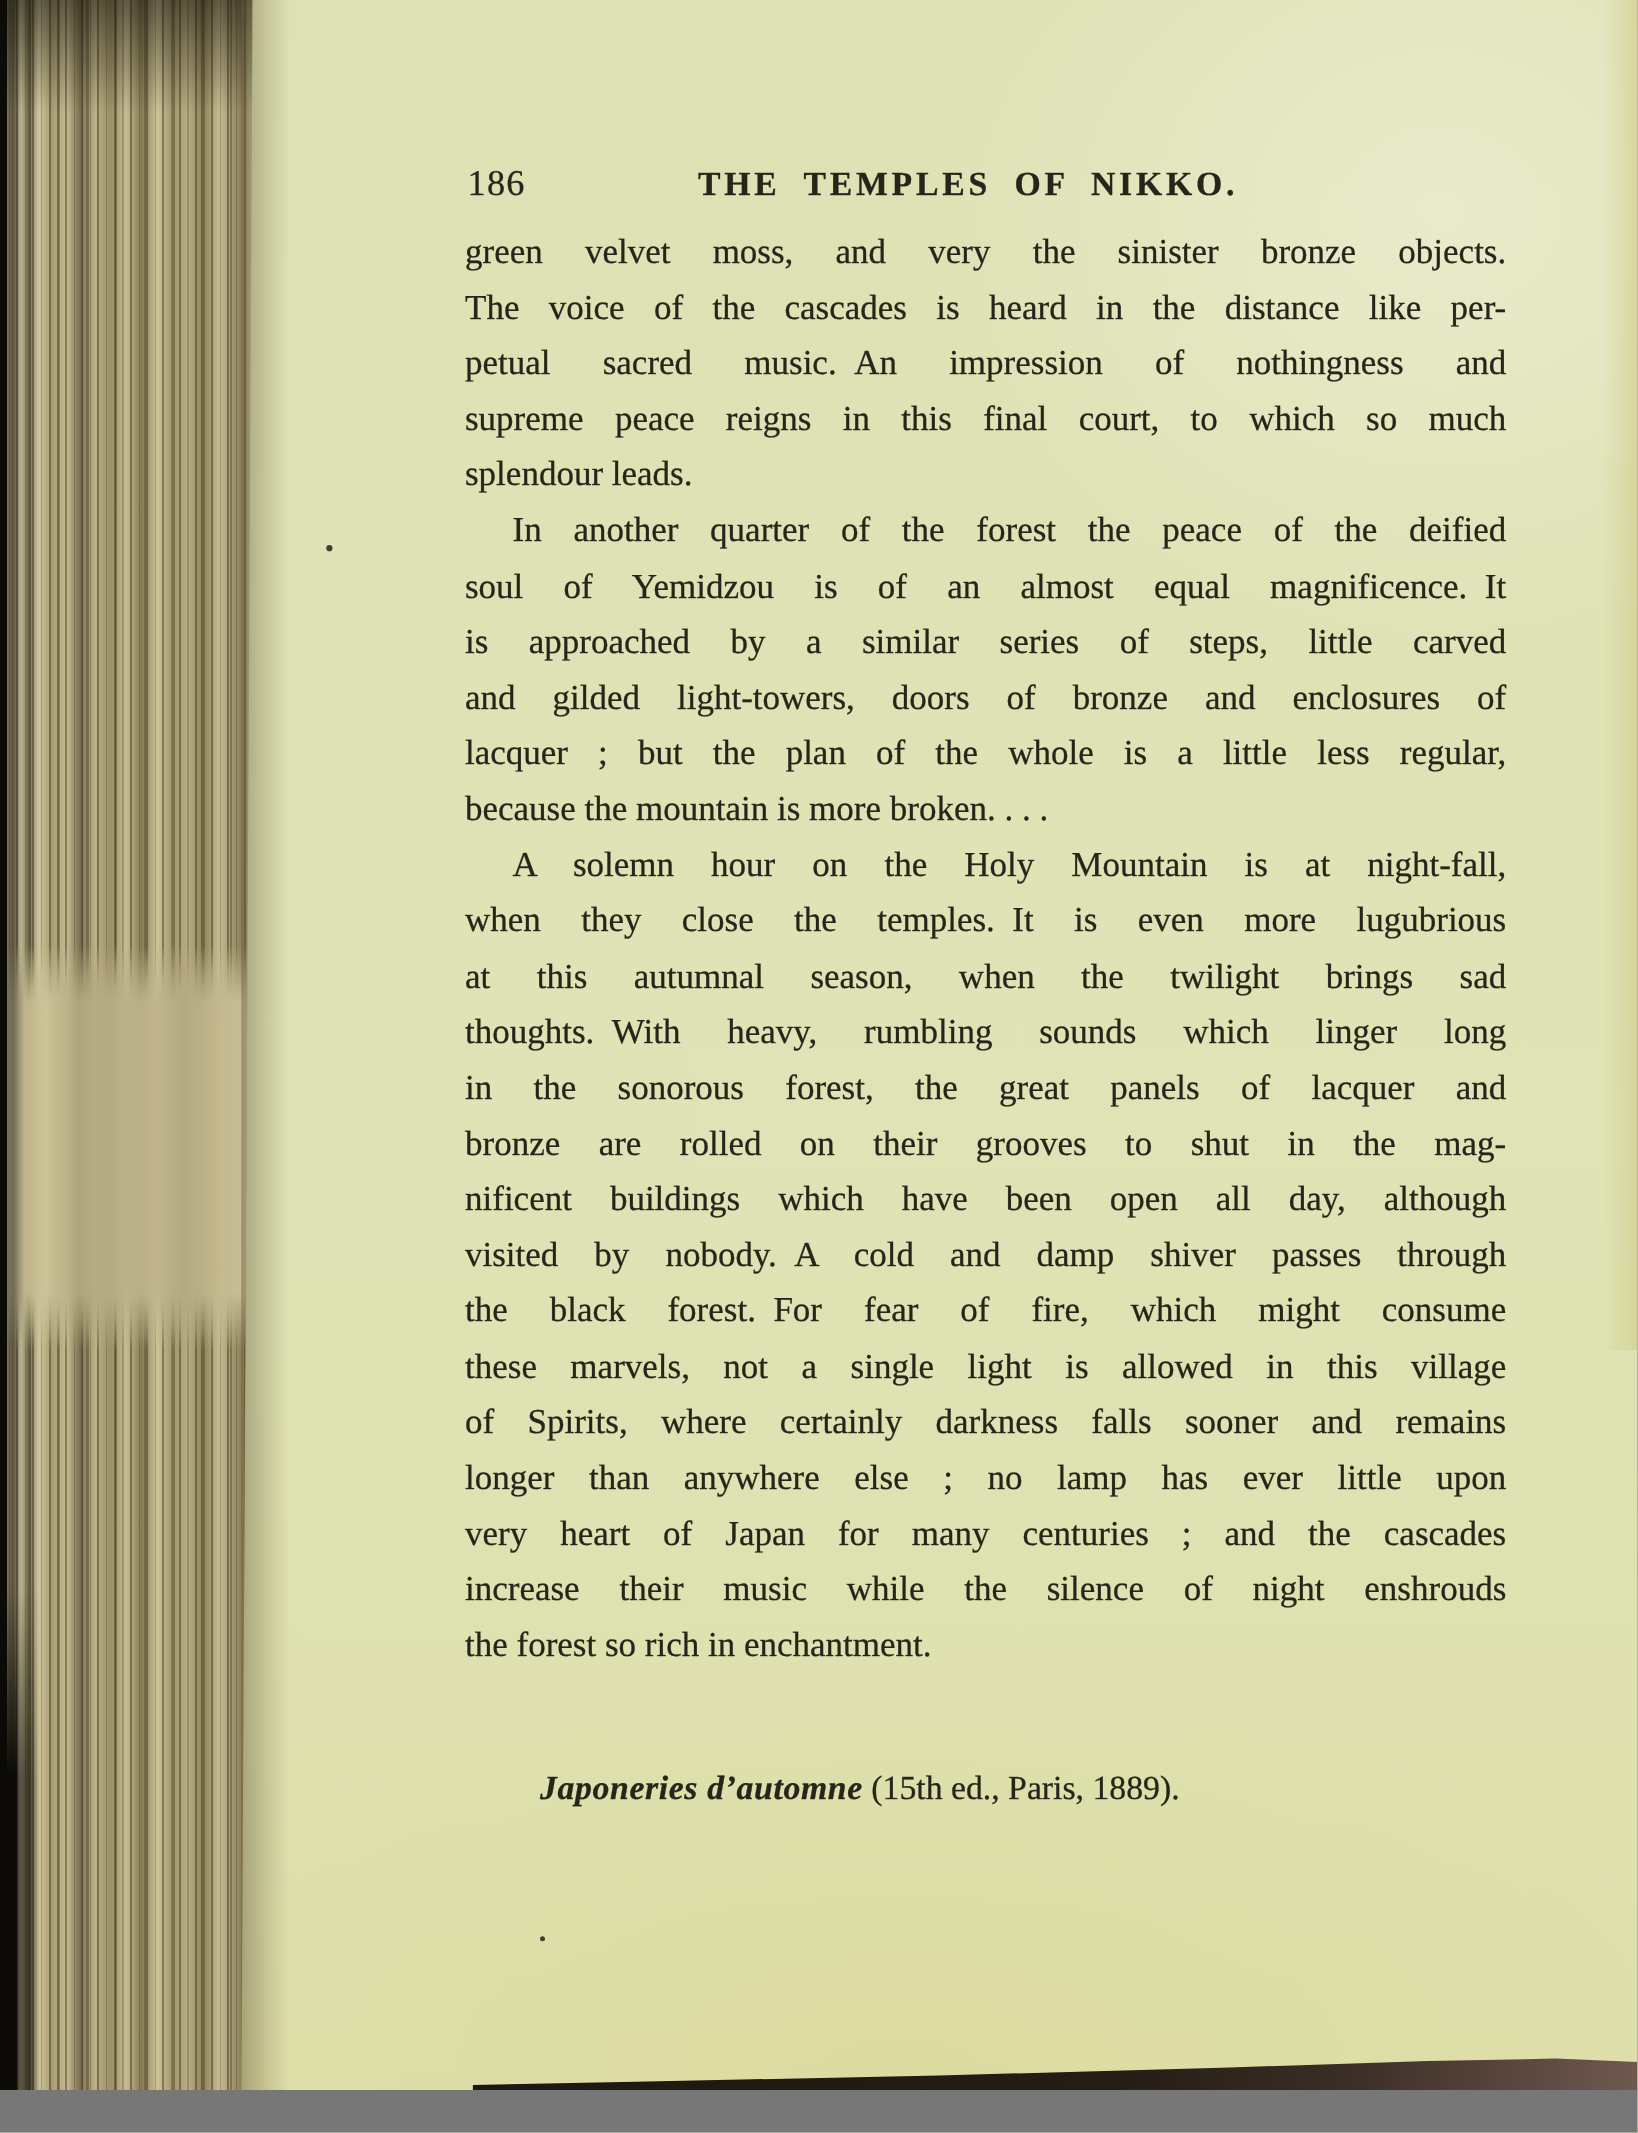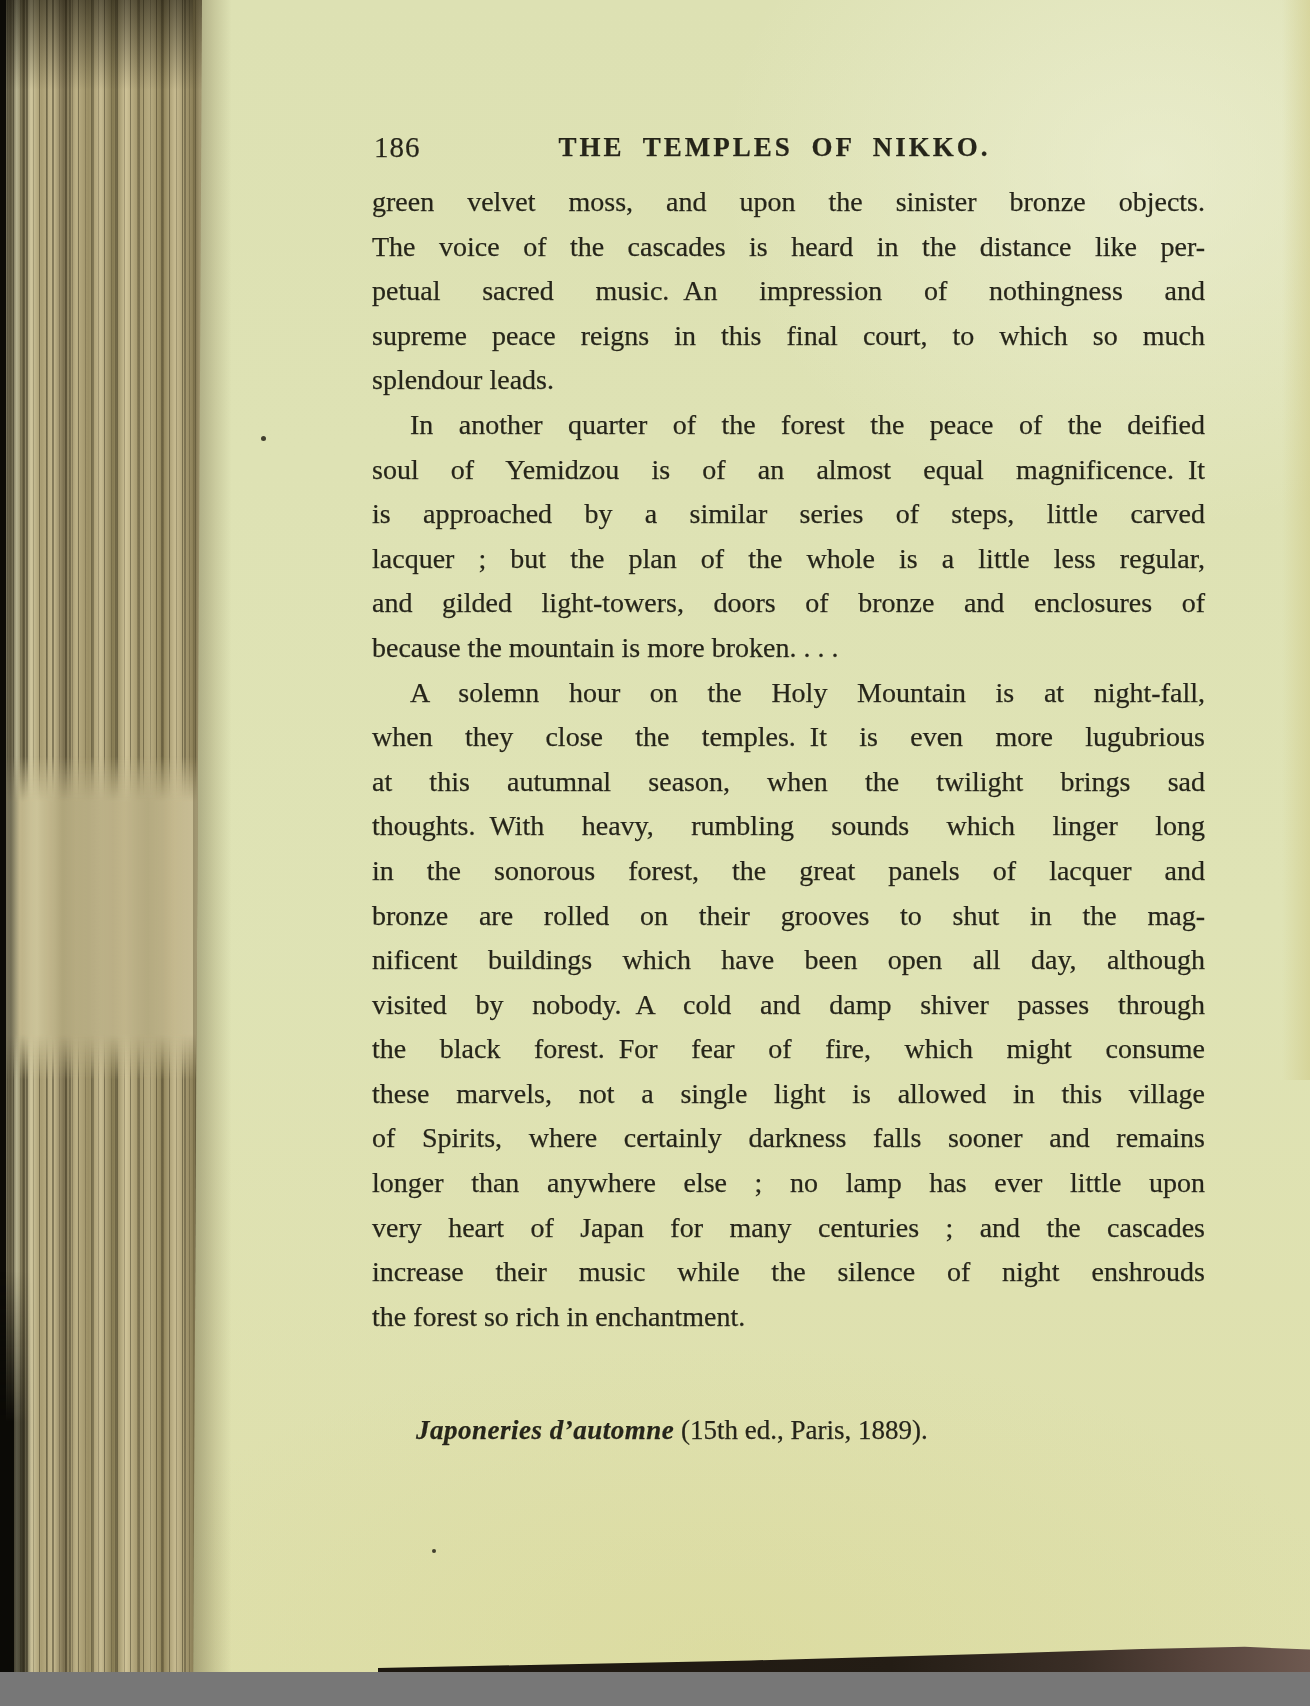--- a/index.html
+++ b/index.html
@@ -83,21 +83,21 @@
   .body-text{
     position:absolute; left:372px; width:833px; top:180px;
     font-size:28px; line-height:44.6px;
   }
   .line{ text-align:justify; text-align-last:justify; }
   .line.last{ text-align-last:left; }
   .line.indent{ text-indent:38px; }
   .citation{
     position:absolute; left:416px; top:1410px; line-height:40px; font-size:27px;
   }
-  .citation .it{ font-style:italic; font-weight:700; letter-spacing:.5px; }
+  .citation .it{ font-style:italic; font-weight:700; letter-spacing:.5px;margin-left:16px; }
 </style>
 </head>
 <body>
 
 <div class="scan">
 
   <div class="page-stack">
     <div class="stripe-lines"></div>
     <div class="blur-band"></div>
     <div class="stack-top-shadow"></div>
@@ -106,30 +106,30 @@
   <div class="left-black-edge"></div>
   <div class="left-black-bottom"></div>
   <div class="right-edge-tint"></div>
 
   <div class="page-header print">
     <span class="page-number">186</span>
     <span class="running-title">THE TEMPLES OF NIKKO.</span>
   </div>
 
   <div class="body-text print">
-      <div class="line">green velvet moss, and upon the sinister bronze objects.</div>
+      <div class="line">green velvet moss, and very the sinister bronze objects.</div>
       <div class="line">The voice of the cascades is heard in the distance like per-</div>
       <div class="line">petual sacred music. An impression of nothingness and</div>
       <div class="line">supreme peace reigns in this final court, to which so much</div>
       <div class="line last">splendour leads.</div>
       <div class="line indent">In another quarter of the forest the peace of the deified</div>
       <div class="line">soul of Yemidzou is of an almost equal magnificence. It</div>
       <div class="line">is approached by a similar series of steps, little carved</div>
+      <div class="line">and gilded light-towers, doors of bronze and enclosures of</div>
       <div class="line">lacquer ; but the plan of the whole is a little less regular,</div>
-      <div class="line">and gilded light-towers, doors of bronze and enclosures of</div>
       <div class="line last">because the mountain is more broken. . . .</div>
       <div class="line indent">A solemn hour on the Holy Mountain is at night-fall,</div>
       <div class="line">when they close the temples. It is even more lugubrious</div>
       <div class="line">at this autumnal season, when the twilight brings sad</div>
       <div class="line">thoughts. With heavy, rumbling sounds which linger long</div>
       <div class="line">in the sonorous forest, the great panels of lacquer and</div>
       <div class="line">bronze are rolled on their grooves to shut in the mag-</div>
       <div class="line">nificent buildings which have been open all day, although</div>
       <div class="line">visited by nobody. A cold and damp shiver passes through</div>
       <div class="line">the black forest. For fear of fire, which might consume</div>

